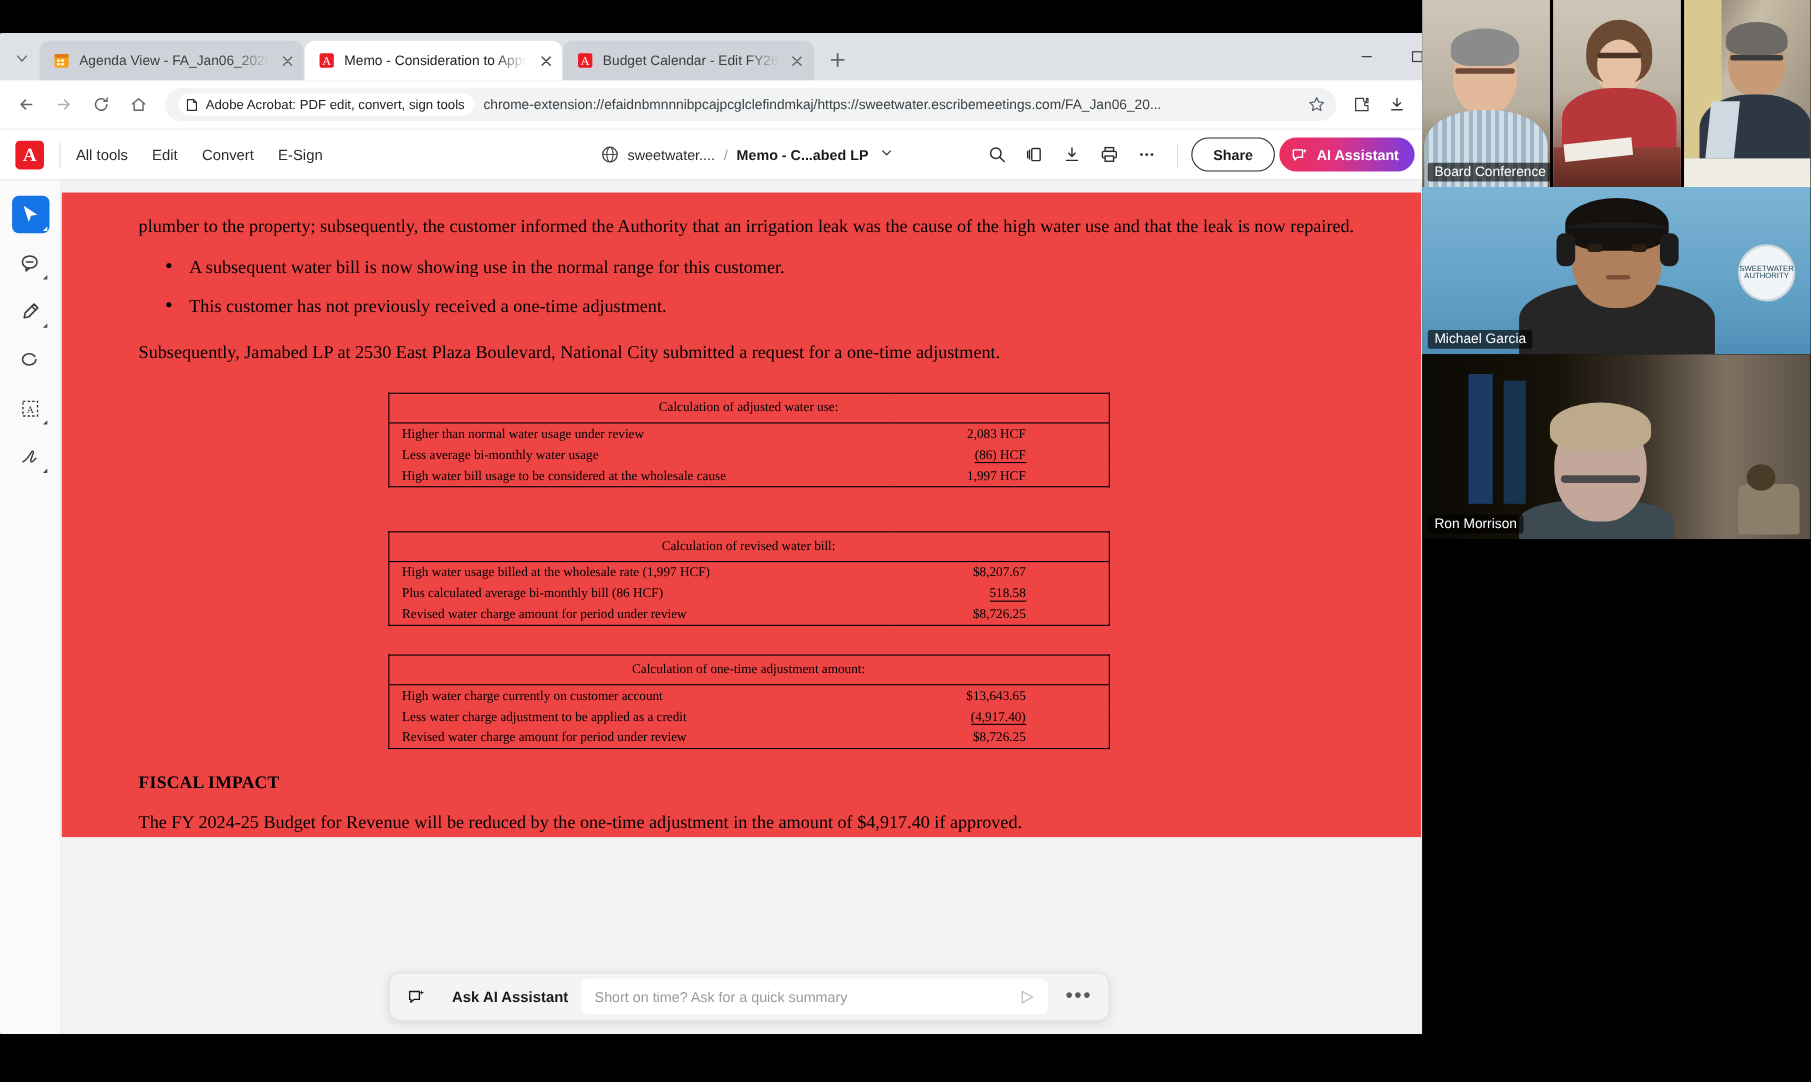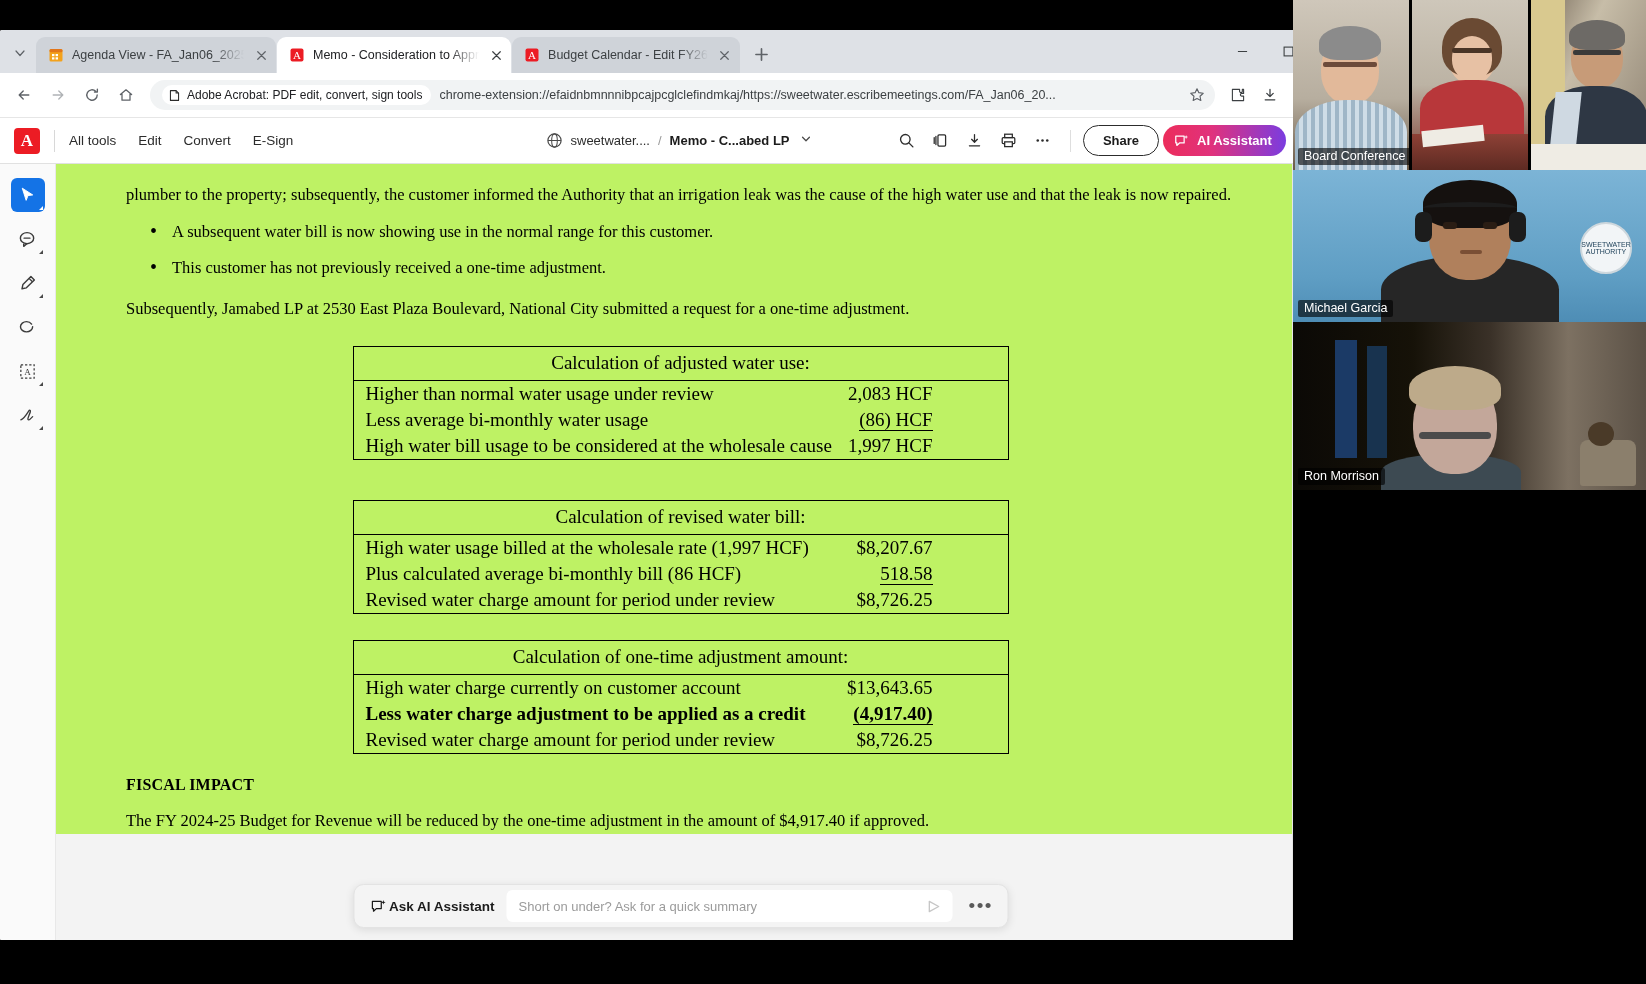--- a/index.html
+++ b/index.html
@@ -151,45 +151,45 @@
     position: relative; cursor:pointer;
   }
   .lt.sel { background: #1473e6; }
   .lt svg { width: 19px; height: 19px; }
   .lt .caret { position:absolute; right:2px; bottom:2px; width:0;height:0;
     border-left: 4px solid transparent; border-bottom: 4px solid #4a4a4a; }
   .lt.sel .caret { border-bottom-color: #fff; }
 
   .ac-page-area { flex: 1; position: relative; overflow: hidden; background: #f3f3f3; }
   .page {
-    position: absolute; left: 0; right: 0; top: 0;
-    background: #bef264; padding: 0 70px;
+    position: absolute; left: 0; right: 0; top: 11px;
+    background: #ef4444; padding: 0 70px;
     font-family: "Liberation Serif", serif;
     color: #000;
   }
   .doc-text { font-size: 16.5px; line-height: 1.58; }
   .para { margin-bottom: 14px; }
   ul.bullets { list-style:none; margin: 12px 0 18px 0; }
   ul.bullets li { position: relative; padding-left: 46px; margin-bottom: 16px; font-size:16.5px; }
   ul.bullets li::before {
     content:"•"; position:absolute; left: 24px; top: -2px; font-size: 20px;
   }
   .calc-table {
     width: 656px; margin: 0 auto 20px auto;
     border: 1.4px solid #000; border-collapse: collapse;
-    font-size: 19px;
+    font-size: 12px;
   }
   .calc-table .cap-row td {
     text-align: center; padding: 5px 8px 6px;
     border-bottom: 1.4px solid #000;
   }
   .calc-table td.lbl { padding: 2px 0 2px 12px; }
   .calc-table td.val { padding: 2px 75px 2px 0; text-align: right; white-space: nowrap; }
   .calc-table td.val.ul span { border-bottom: 1.4px solid #000; padding-bottom:0px; }
-  .calc-table tr.bold td { font-weight: bold; }
+  .calc-table tr.bold td { font-weight: normal; }
   .sec-head { font-weight: bold; font-size: 16px; margin: 22px 0 14px 0; letter-spacing:.2px; }
 
   
   .ac-rightrail {
     width: 52px; background: #fafafa; border-left: 1px solid #e8e8e8;
     display:flex; flex-direction: column; align-items:center;
     padding-top: 12px; gap: 8px;
   }
   .rt { width: 32px; height: 32px; border-radius:6px; display:flex;align-items:center;justify-content:center; cursor:pointer; position:relative;}
   .rt svg { width: 18px; height:18px; }
@@ -213,21 +213,21 @@
   .sc-arrow { position:absolute; left:0; width:13px; height:13px; display:flex;align-items:center;justify-content:center; }
 
   
   .ai-bar {
     position: absolute; left: 50%; transform: translateX(-50%);
     bottom: 12px; width: 655px; height: 44px;
     background: #f4f4f4; border: 1px solid #e3e3e3; border-radius: 10px;
     display:flex; align-items:center; padding: 0 10px 0 16px; gap: 12px;
     box-shadow: 0 2px 9px rgba(0,0,0,.10);
   }
-  .ai-bar .lbl { display:flex; align-items:center; gap:2px; font-size: 13.5px; font-weight: bold; color:#1b1b1b; white-space:nowrap; }
+  .ai-bar .lbl { display:flex; align-items:center; gap:24px; font-size: 13.5px; font-weight: bold; color:#1b1b1b; white-space:nowrap; }
   .ai-bar .lbl svg { width: 17px; height: 17px; }
   .ai-input {
     flex:1; height: 32px; background:#fff; border-radius: 6px;
     display:flex; align-items:center; padding: 0 8px 0 12px;
     font-size: 13px; color:#9b9b9b; cursor:text;
   }
   .ai-input .ph { flex:1; }
   .ai-send { width:22px;height:22px;display:flex;align-items:center;justify-content:center; }
   .ai-send svg { width: 15px; height:15px; }
   .ai-more { font-size: 19px; color:#5a5a5a; letter-spacing:1.5px; cursor:pointer; padding: 0 4px;}
@@ -621,21 +621,21 @@
 
           <div class="ai-bar">
             <span class="lbl">
               <svg viewBox="0 0 18 18">
                   <path d="M2 3.6h9.4v7.6H6.2L3.2 14V11.2H2z" fill="none" stroke="#1b1b1b" stroke-width="1.3" stroke-linejoin="round"></path>
                   <path d="M13.6 2.2l.6 1.8 1.8.6-1.8.6-.6 1.8-.6-1.8-1.8-.6 1.8-.6z" fill="#1b1b1b"></path>
                 </svg>
               <span>Ask AI Assistant</span>
             </span>
             <div class="ai-input">
-              <span class="ph">Short on under? Ask for a quick summary</span>
+              <span class="ph">Short on time? Ask for a quick summary</span>
               <span class="ai-send">
                 <svg viewBox="0 0 16 16">
                     <path d="M3 2.5l10 5.5-10 5.5z" fill="none" stroke="#c6c6c6" stroke-width="1.4" stroke-linejoin="round"></path>
                   </svg>
               </span>
             </div>
             <span class="ai-more">•••</span>
           </div>
         </div>
 

